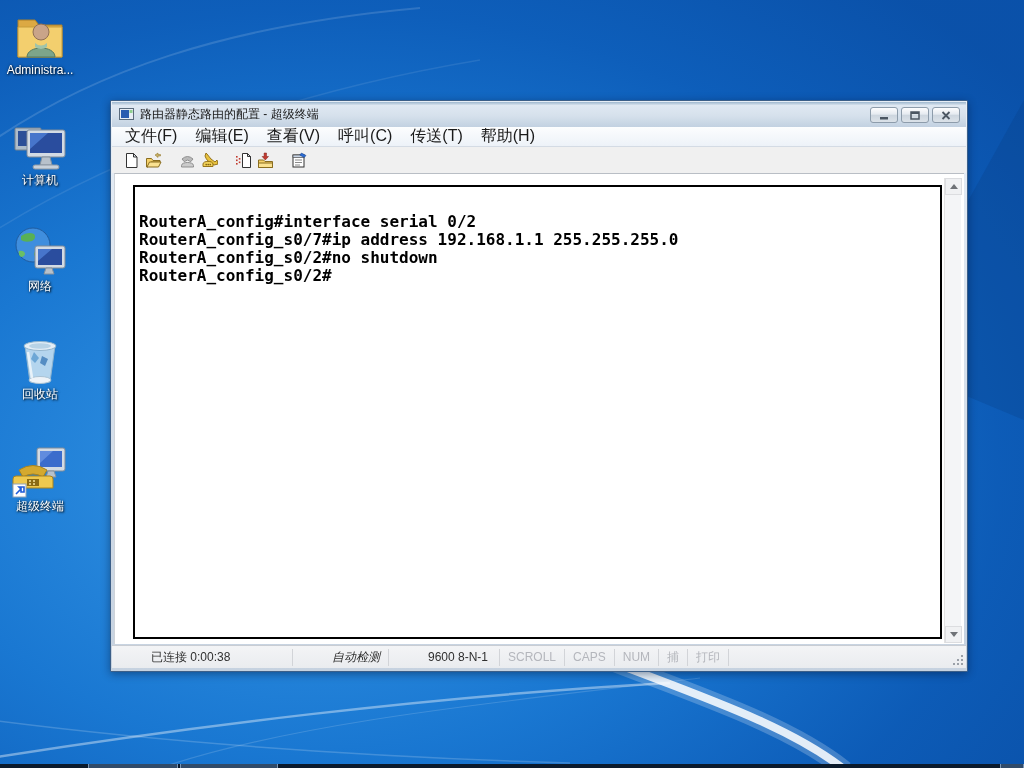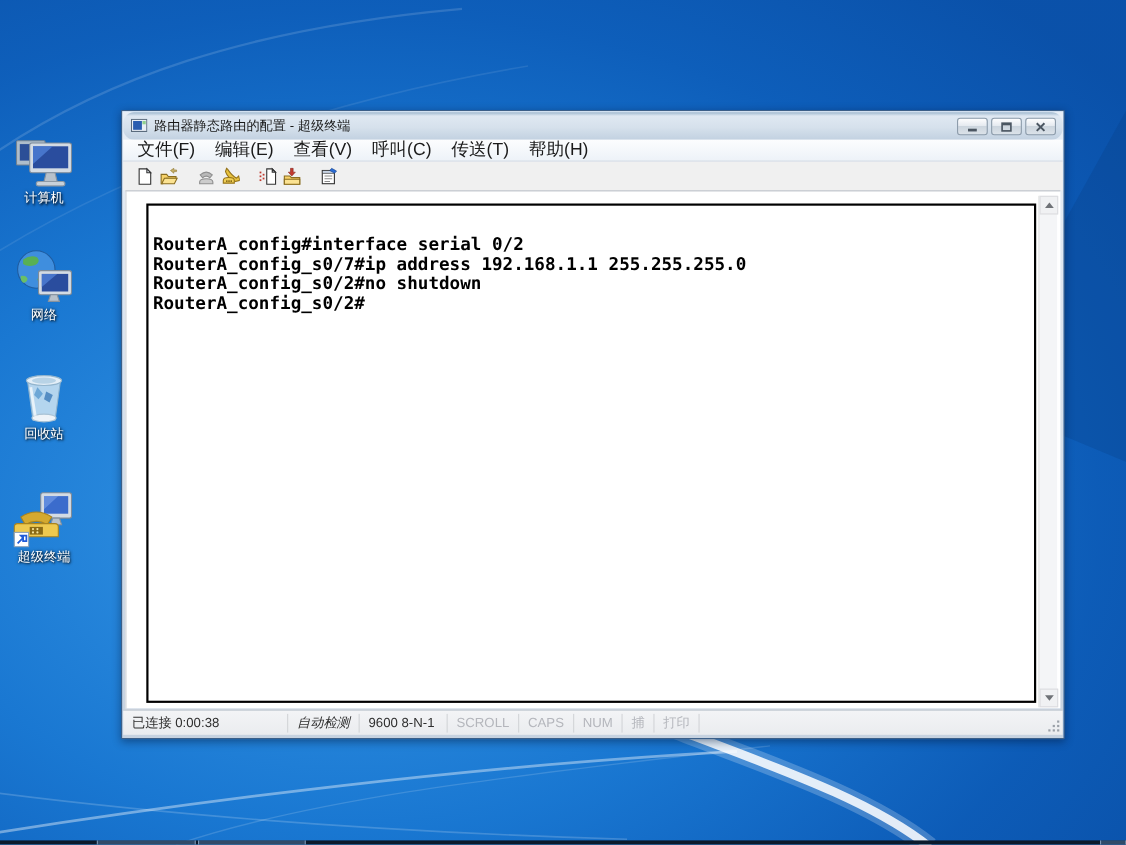--- a/index.html
+++ b/index.html
@@ -17,21 +17,21 @@
   .dicon .dlabel { display:block; margin-top:2px; font-size:12px; color:#fff;
     text-shadow:1px 1px 2px rgba(0,0,0,.85), 0 0 3px rgba(0,0,0,.6); line-height:13px; }
 
   
   #win { position:absolute; left:110px; top:100px; width:858px; height:572px;
     border:1px solid #3c5f88; border-radius:1px;
     background:linear-gradient(#e7eef6, #c6d2e0);
     box-shadow:0 2px 8px rgba(0,20,50,.45); }
   #titlebar { position:absolute; left:1px; right:1px; top:1px; height:25px;
     background:linear-gradient(#9db7ce 0%, #dfe8f2 14%, #d6e1ec 55%, #c2d1e1 100%);
-    display:flex; align-items:center; padding-left:7px;border-radius:10px; }
+    display:flex; align-items:center; padding-left:7px; }
   #title-icon { width:15px; height:13px; margin-right:6px; }
   #title-text { font-size:12px; color:#181818; }
   #win-controls { position:absolute; right:6px; top:5px; display:flex; gap:3px; }
   .wbtn { width:28px; height:16px; border:1px solid #8d9cab; border-radius:3px;
     background:linear-gradient(#fdfdfe, #e5eaf0 45%, #ccd5de 50%, #dbe2e9);
     display:flex; align-items:center; justify-content:center; cursor:default; }
   .wbtn svg { display:block; }
 
   #menubar { position:absolute; left:1px; right:1px; top:26px; height:20px;
     background:linear-gradient(#fcfdfe, #edf2f8); border-bottom:1px solid #d4dbe4;
@@ -55,21 +55,21 @@
   .sbtn { position:absolute; left:0; width:17px; height:17px; background:#f0f1f3;
     border:1px solid #dcdde0; display:flex; align-items:center; justify-content:center; }
   .sbtn.up { top:0; } .sbtn.down { bottom:0; }
   .tri-up { width:0; height:0; border-left:4px solid transparent; border-right:4px solid transparent; border-bottom:5px solid #6f7277; }
   .tri-down { width:0; height:0; border-left:4px solid transparent; border-right:4px solid transparent; border-top:5px solid #6f7277; }
 
   #statusbar { position:absolute; left:1px; right:1px; bottom:3px; height:23px;
     background:linear-gradient(#f3f4f6,#eaecef); border-top:1px solid #c9cdd3;
     display:flex; align-items:center; font-size:12px; }
   .seg { height:17px; line-height:17px; padding:0 8px; border-right:1px solid #d2d4d8; white-space:nowrap; }
-  .seg.on { color:#2f2f2f; }
+  .seg.on { color:#2f2f2f;margin-left:31px; }
   .seg.off { color:#b4b6bc; }
   #grip { position:absolute; right:2px; bottom:2px; width:12px; height:12px; }
   #grip i { position:absolute; width:2px; height:2px; background:#9aa0a8; }
   #grip i:nth-child(1){ right:1px; bottom:1px; } #grip i:nth-child(2){ right:5px; bottom:1px; }
   #grip i:nth-child(3){ right:1px; bottom:5px; } #grip i:nth-child(4){ right:9px; bottom:1px; }
   #grip i:nth-child(5){ right:5px; bottom:5px; } #grip i:nth-child(6){ right:1px; bottom:9px; }
 
   
   #taskbar { position:absolute; left:0; right:0; bottom:0; height:4px; background:#0b1a2c; }
   #taskbar .tb-box { position:absolute; top:0; height:4px; background:rgba(120,170,220,.35); border-left:1px solid rgba(200,225,255,.5); border-right:1px solid rgba(200,225,255,.5); }
@@ -83,20 +83,30 @@
     <path d="M -20 150 C 90 70 230 25 420 8" stroke="#ffffff" stroke-width="2" fill="none" opacity="0.14"></path>
     <path d="M -20 240 C 120 150 300 90 480 60" stroke="#ffffff" stroke-width="1.5" fill="none" opacity="0.09"></path>
     <path d="M -10 758 C 180 728 430 696 670 683" stroke="#ffffff" stroke-width="2.5" fill="none" opacity="0.4"></path>
     <path d="M -10 720 C 160 742 340 756 570 763" stroke="#ffffff" stroke-width="1.5" fill="none" opacity="0.18"></path>
     <path d="M 160 768 C 300 720 520 700 700 678" stroke="#ffffff" stroke-width="1.2" fill="none" opacity="0.15"></path>
     <path d="M 612 662 C 700 696 790 726 845 770" stroke="#ffffff" stroke-width="18" fill="none" opacity="0.22"></path>
     <path d="M 612 662 C 700 696 790 726 845 770" stroke="#ffffff" stroke-width="8" fill="none" opacity="0.85"></path>
     <path d="M 1024 100 L 880 360 L 1024 420 Z" fill="#083d7e" opacity="0.25"></path>
   </svg>
 
+  <div class="dicon" style="top:8px;">
+    <svg class="glyph" width="56" height="54" viewBox="0 0 56 54">
+      <path d="M6 12 h17 l4 5 h23 v32 H6 z" fill="#dca943" stroke="#a87f2a" stroke-width="1"></path>
+      <path d="M6 19 h44 v30 H6 z" fill="#f3cf6e" stroke="#c79c3a" stroke-width="1"></path>
+      <circle cx="29" cy="24" r="8" fill="#c9a489" stroke="#8f6f55" stroke-width="1"></circle>
+      <path d="M15 49 c0-12 28-12 28 0 z" fill="#7da58a" stroke="#557a62" stroke-width="1"></path>
+      <path d="M23 35 q6 5 12 0 l0 4 q-6 4 -12 0 z" fill="#9fc4ab"></path>
+    </svg>
+    <span class="dlabel">Administra...</span>
+  </div>
 
   <div class="dicon" style="top:118px;">
     <svg class="glyph" width="58" height="54" viewBox="0 0 58 54">
       <rect x="4" y="10" width="26" height="22" rx="1" fill="#aebdcb" stroke="#74828f"></rect>
       <rect x="7" y="13" width="20" height="15" fill="#2c4f97"></rect>
       <rect x="16" y="12" width="38" height="27" rx="2" fill="#d3dbe4" stroke="#7e8b99"></rect>
       <rect x="19" y="15" width="32" height="20" fill="#2a4d9e"></rect>
       <path d="M19 15 L37 15 L19 31 Z" fill="#4f7fd6" opacity="0.8"></path>
       <path d="M31 39 h8 l2 8 h-12 z" fill="#b7c1cb" stroke="#86929e"></path>
       <rect x="22" y="47" width="26" height="4" rx="2" fill="#c8d1da" stroke="#8d99a5"></rect>

